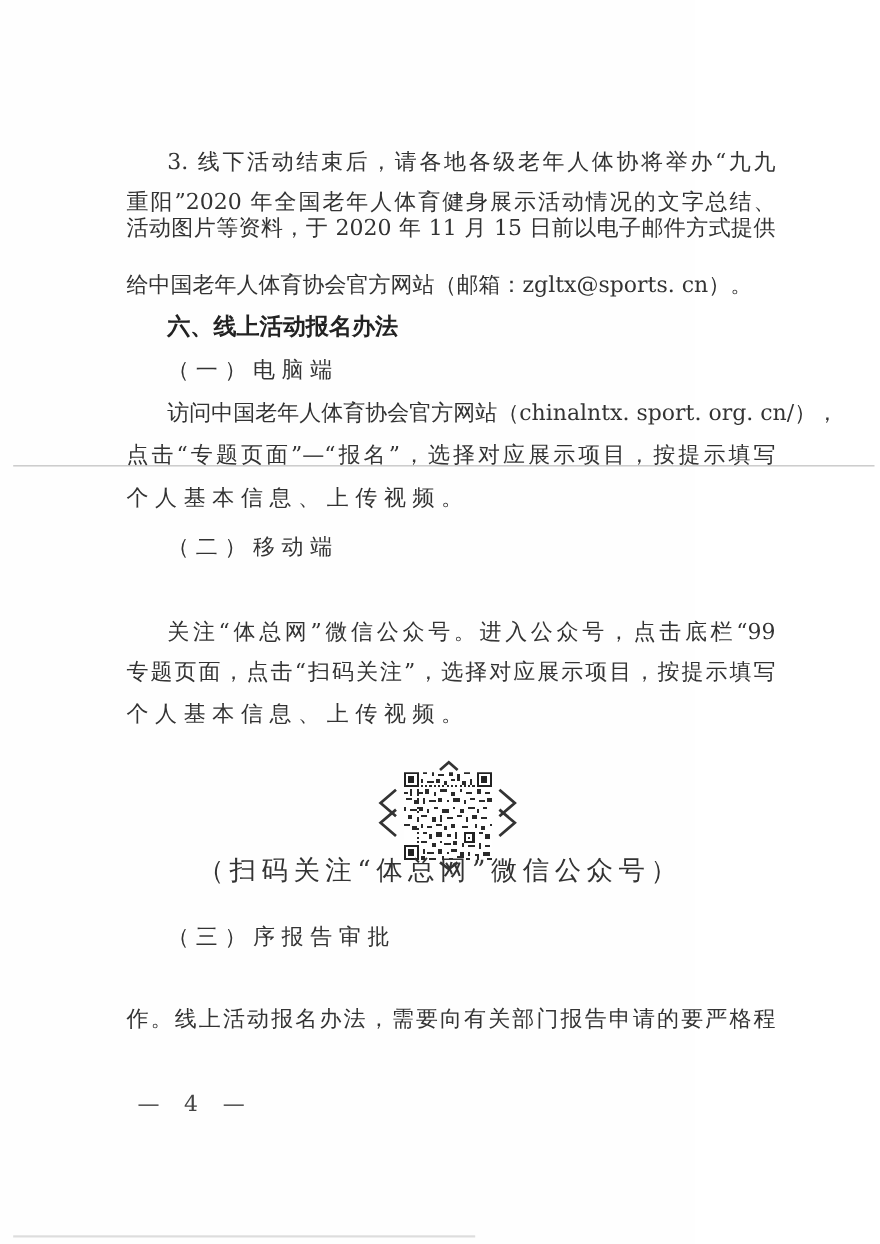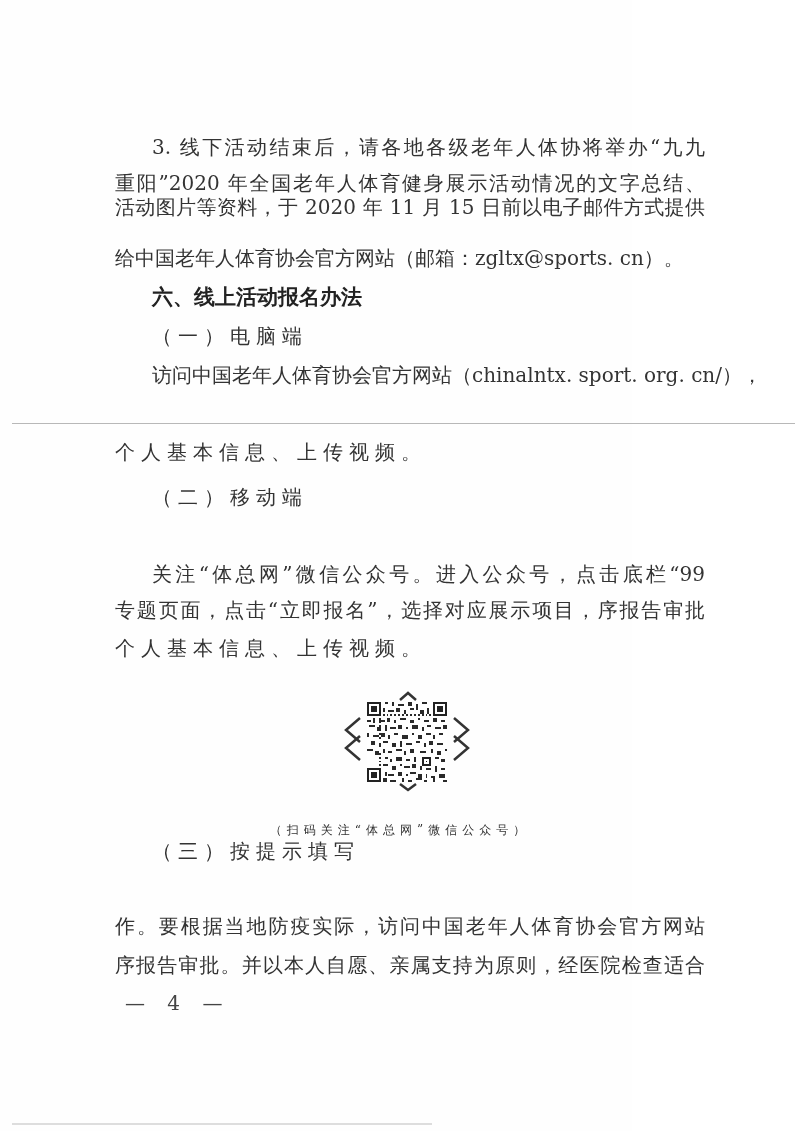--- a/index.html
+++ b/index.html
@@ -84,23 +84,23 @@
       position: absolute;
       left: 26px;
       top: 14px;
       width: 82px;
       height: 80px;
     }
     .caption {
       position: absolute;
       left: 0;
       width: 800px;
-      top: 815px;
+      top: 776px;
       text-align: center;
-      font-size: 12px;
+      font-size: 24px;
       line-height: 30px;
       letter-spacing: 5px;
       color: #333333;
     }
     .page-number {
       position: absolute;
       left: 125px;
       top: 988px;
       font-size: 20px;
       line-height: 30px;
@@ -116,25 +116,26 @@
 
   <div class="line indent justify" style="top:132px;">3. 线下活动结束后，请各地各级老年人体协将举办“九九</div>
   <div class="line justify" style="top:168px;">重阳”2020 年全国老年人体育健身展示活动情况的文字总结、</div>
   <div class="line justify" style="top:192px;">活动图片等资料，于 2020 年 11 月 15 日前以电子邮件方式提供</div>
   <div class="line" style="top:243px;">给中国老年人体育协会官方网站（邮箱：zgltx@sports. cn）。</div>
 
   <div class="heading" style="top:282px;">六、线上活动报名办法</div>
 
   <div class="line indent justify" style="top:360px;">访问中国老年人体育协会官方网站（chinalntx. sport. org. cn/），</div>
   <div class="line indent sub" style="top:321px;">（一）电脑端</div>
+  <div class="line justify" style="top:398px;">点击“专题页面”—“报名”，选择对应展示项目，按提示填写</div>
   <div class="line sub" style="top:437px;">个人基本信息、上传视频。</div>
 
   <div class="line indent sub" style="top:482px;text-align:right;">（二）移动端</div>
   <div class="line indent justify" style="top:519px;margin-top:40px;">关注“体总网”微信公众号。进入公众号，点击底栏“99</div>
-  <div class="line justify" style="top:595px;">专题页面，点击“立即报名”，选择对应展示项目，序报告审批</div>
+  <div class="line justify" style="top:595px;">专题页面，点击“扫码关注”，选择对应展示项目，按提示填写</div>
   <div class="line sub" style="top:633px;">个人基本信息、上传视频。</div>
 
   <div class="qr-block">
     <svg width="134" height="104" viewBox="0 0 134 104" style="position:absolute;left:0;top:0;">
 
       <polyline points="60,12 68,5 76,12" fill="none" stroke="#333" stroke-width="2.5"></polyline>
 
       <polyline points="60,96 68,102 76,96" fill="none" stroke="#333" stroke-width="2.5"></polyline>
 
       <polyline points="20,30 6,42 20,54" fill="none" stroke="#333" stroke-width="2.5"></polyline>
@@ -285,21 +286,20 @@
           <rect x="6" y="26" width="1" height="1"></rect>
           <rect x="6" y="28" width="1" height="1"></rect>
           <rect x="6" y="30" width="1" height="1"></rect>
           <rect x="6" y="32" width="1" height="1"></rect>
       </g>
     </svg>
   </div>
 
   <div class="caption">（扫码关注“体总网”微信公众号）</div>
 
-  <div class="line indent sub" style="top:836px;">（三）按提示填写</div>
-  <div class="line justify" style="top:911px;">作。要根据当地防疫实际，访问中国老年人体育协会官方网站</div>
-  <div class="line justify" style="top:950px;">序报告审批。并以本人自愿、亲属支持为原则，经医院检查适合</div>
+  <div class="line indent sub" style="top:836px;">（三）序报告审批</div>
+  <div class="line justify" style="top:911px;">作。线上活动报名办法，需要向有关部门报告申请的要严格程</div>
 
   <div class="page-number">— 4 —</div>
 
   <div class="scan-line"></div>
   <div class="scan-line-bottom"></div>
 </div>
 
 </body></html>

